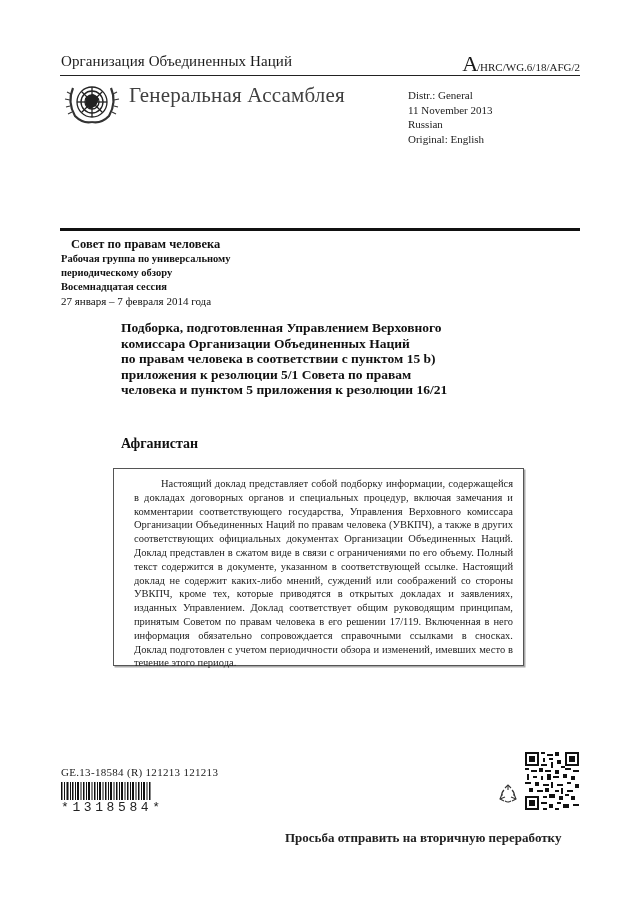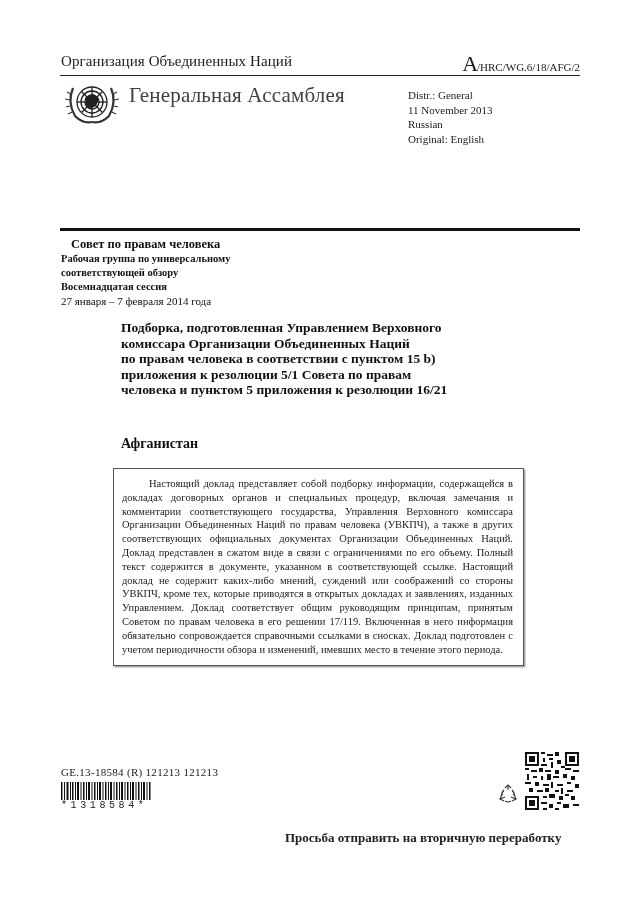--- a/index.html
+++ b/index.html
@@ -18,26 +18,26 @@
     .rule-thick { left: 60px; top: 228px; width: 520px; height: 2.5px; background: #111; }
     .body-meta { left: 61px; top: 237px; font-size: 11px; line-height: 14px; color: #111; }
     .body-meta .council { font-size: 12.5px; font-weight: bold; line-height: 15px; text-align: center; }
     .body-meta .b { font-weight: bold; font-size: 10.5px; }
     .body-meta .dates { font-size: 11px; font-family: Liberation Serif, serif; }
     .doc-title { left: 121px; top: 320px; width: 420px; font-size: 13.5px; font-weight: bold; line-height: 15.5px; color: #111; }
     .country { left: 121px; top: 436px; font-size: 14px; font-weight: bold; }
     .summary-box {
       left: 113px; top: 468px; width: 411px; height: 198px;
       border: 1px solid #555; box-shadow: 1.5px 1.5px 0 #aaa; box-sizing: border-box;
-      padding: 8px 10px 6px 8px;
+      padding: 8px 10px 6px 20px;
     }
     .summary-text { font-size: 10.5px; line-height: 13.8px; color: #222; text-align: justify; text-indent: 27px; margin: 0; }
     .job-no { left: 61px; top: 766px; font-size: 11px; color: #1a1a1a; letter-spacing: 0.3px; }
     .barcode { left: 61px; top: 782px; width: 90px; height: 18px; }
-    .barcode-num { left: 61px; top: 800px; font-family: "Liberation Mono", "DejaVu Sans Mono", monospace; font-size: 10px; letter-spacing: 3.6px; color: #222; }
+    .barcode-num { left: 61px; top: 800px; font-family: "Liberation Mono", "DejaVu Sans Mono", monospace; font-size: 13px; letter-spacing: 3.6px; color: #222; }
     .recycle-text { left: 285px; top: 830px; font-size: 13px; font-weight: bold; color: #222; }
     .recycle-icon { left: 498px; top: 784px; width: 20px; height: 20px; }
     .qr { left: 525px; top: 752px; width: 54px; height: 58px; }
   </style>
 </head>
 <body>
 
 <div class="abs org-name">Организация Объединенных Наций</div>
 <div class="abs symbol">
   <span class="big">A</span><span>/HRC/WG.6/18/AFG/2</span>
@@ -78,21 +78,21 @@
   <div>11 November 2013</div>
   <div>Russian</div>
   <div>Original: English</div>
 </div>
 
 <div class="abs rule-thick"></div>
 
 <div class="abs body-meta">
   <div class="council">Совет по правам человека</div>
   <div class="b">Рабочая группа по универсальному</div>
-  <div class="b">соответствующей обзору</div>
+  <div class="b">периодическому обзору</div>
   <div class="b">Восемнадцатая сессия</div>
   <div class="dates">27 января – 7 февраля 2014 года</div>
 </div>
 
 <div class="abs doc-title">
   <div>Подборка, подготовленная Управлением Верховного</div>
   <div>комиссара Организации Объединенных Наций</div>
   <div>по правам человека в соответствии с пунктом 15 b)</div>
   <div>приложения к резолюции 5/1 Совета по правам</div>
   <div>человека и пунктом 5 приложения к резолюции 16/21</div>

